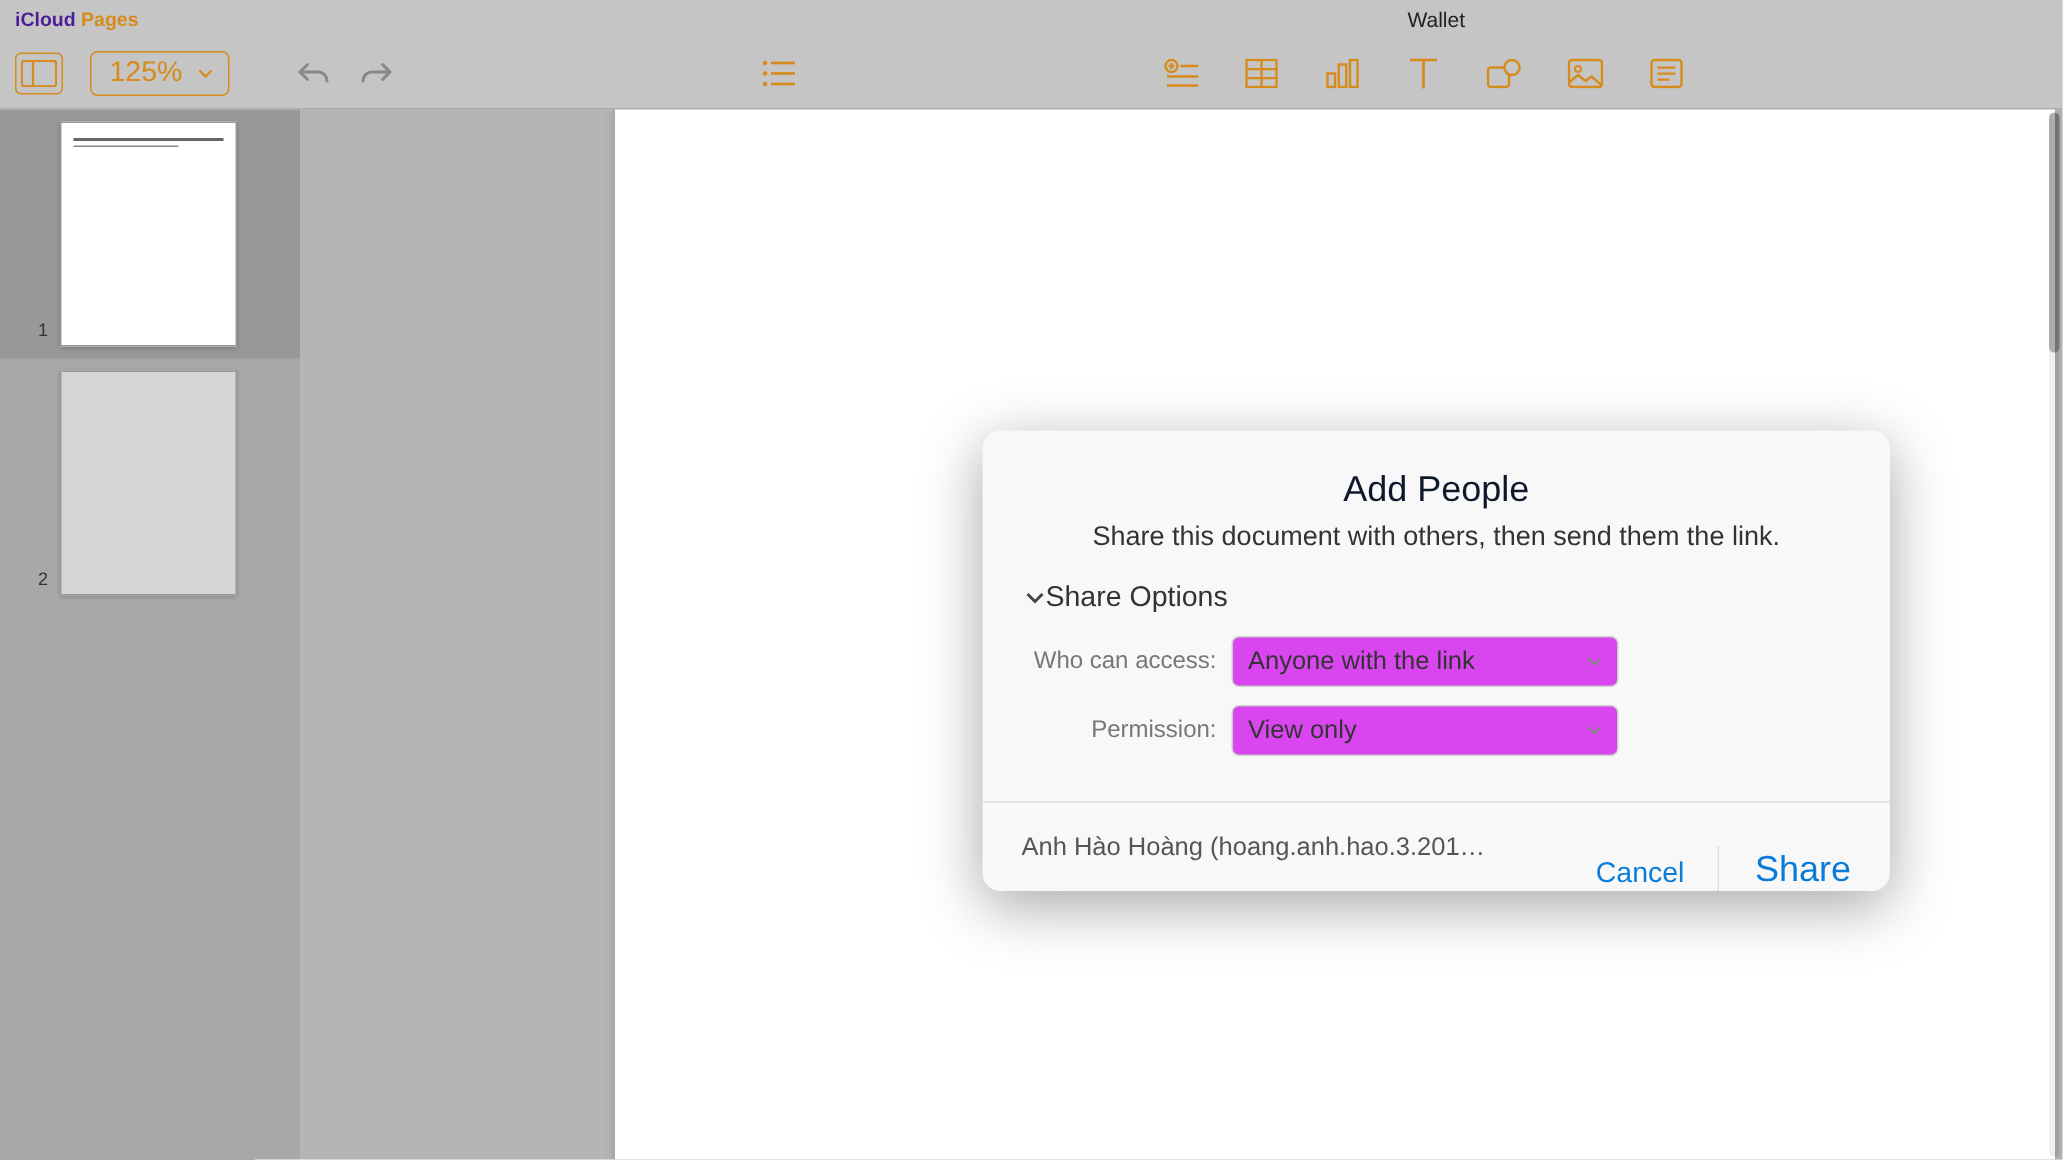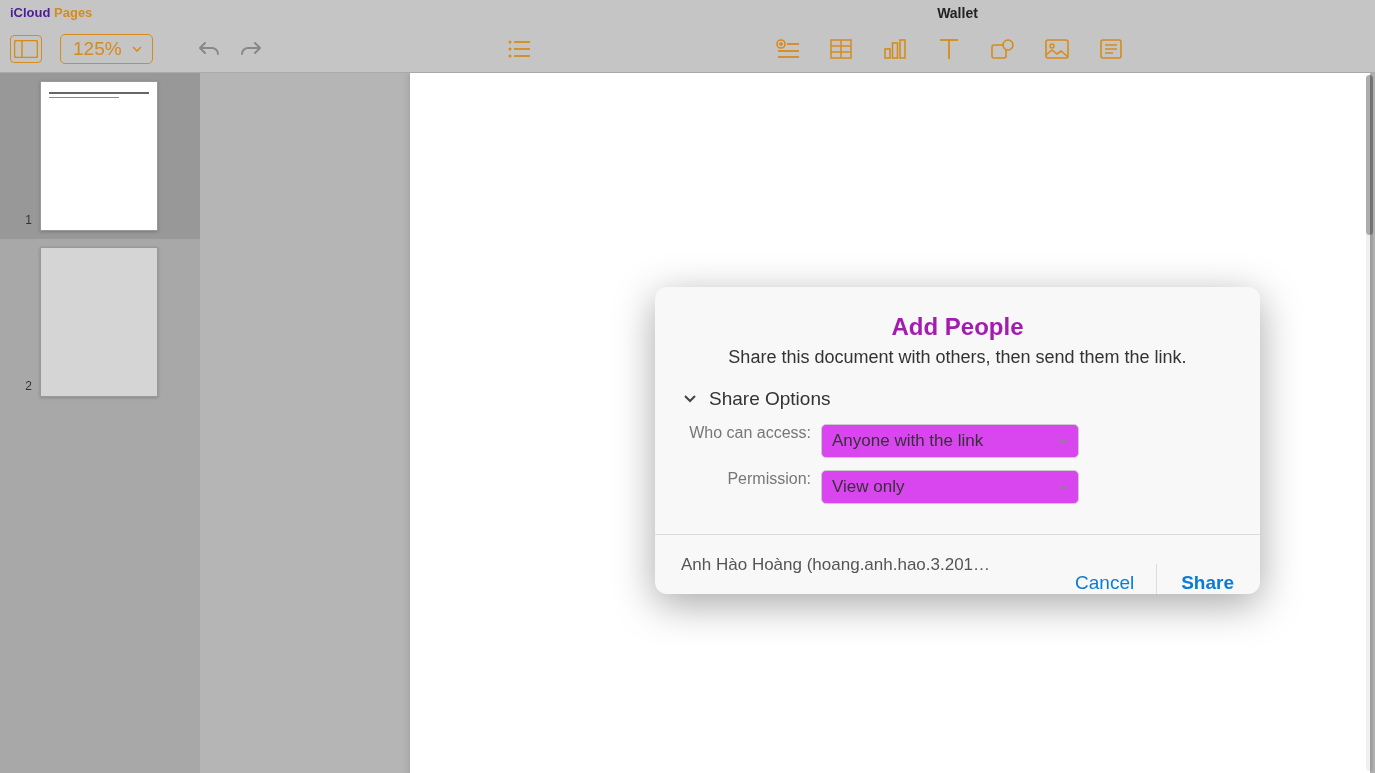--- a/index.html
+++ b/index.html
@@ -1,21 +1,21 @@
 <!DOCTYPE html>
 <html><head>
 <meta charset="utf-8">
 <style>
 *{margin:0;padding:0;box-sizing:border-box;font-family:-apple-system,BlinkMacSystemFont,"Segoe UI",Helvetica,Arial,sans-serif}
 body{width:1375px;height:773px;overflow:hidden;background:#c5c5c5;position:relative}
 .header{height:25px;background:#c5c5c5;display:flex;align-items:center;padding:0 10px;position:relative}
 .logo{font-size:13px;font-weight:600}
 .logo-icloud{color:#4c1d95}
 .logo-pages{color:#d68b1a}
-.doc-title{position:absolute;left:50%;transform:translateX(-50%);margin-left:270px;font-size:14px;font-weight:700;color:#222}
+.doc-title{position:absolute;left:50%;transform:translateX(-50%);margin-left:270px;font-size:14px;font-weight:400;color:#222}
 .toolbar{height:48px;background:#c5c5c5;border-bottom:1px solid #aaa;display:flex;align-items:center;padding:0 10px;position:relative}
 .tb-left{display:flex;align-items:center;gap:18px}
 .tb-center{position:absolute;left:505px;display:flex;align-items:center}
 .tb-right{position:absolute;right:250px;display:flex;align-items:center;gap:26px}
 .sidebar-btn{width:32px;height:28px;display:flex;align-items:center;justify-content:center;border:1px solid #d68b1a;border-radius:4px;cursor:pointer}
 .zoom-select{height:30px;padding:0 30px 0 12px;border:1px solid #d68b1a;border-radius:5px;background:transparent;color:#d68b1a;font-size:19px;font-weight:500;display:flex;align-items:center;cursor:pointer;position:relative}
 .zoom-caret{position:absolute;right:10px;top:50%;transform:translateY(-50%)}
 .undo-btn,.redo-btn{width:26px;height:26px;display:flex;align-items:center;justify-content:center;cursor:pointer}
 .redo-btn{margin-left:14px}
 .icon-btn{width:28px;height:28px;display:flex;align-items:center;justify-content:center;cursor:pointer}
@@ -27,35 +27,35 @@
 .thumb-page{width:118px;height:150px;background:#fff;border:1px solid #999;box-shadow:0 1px 3px rgba(0,0,0,.2);position:relative}
 .thumb-page.blank{background:#d5d5d5}
 .thumb-text{position:absolute;top:10px;left:8px;right:8px;height:2px;background:#666}
 .thumb-text2{position:absolute;top:15px;left:8px;width:70px;height:1px;background:#888}
 .canvas{flex:1;background:#b5b5b5;position:relative;overflow:hidden}
 .canvas::before{content:"";position:absolute;left:210px;top:-5px;width:960px;height:1250px;background:#fff;box-shadow:0 2px 8px rgba(0,0,0,.15)}
 .scrollbar{position:absolute;right:2px;top:2px;bottom:2px;width:7px;background:rgba(0,0,0,.06);border-radius:4px}
 .scrollthumb{position:absolute;right:0;top:0;width:7px;height:160px;background:rgba(0,0,0,.28);border-radius:4px}
 .modal{position:absolute;left:655px;top:287px;width:605px;background:#f8f8f8;border-radius:12px;box-shadow:0 10px 40px rgba(0,0,0,.35)}
 .modal-header{text-align:center;padding:26px 28px 20px}
-.modal-title{font-size:24px;font-weight:700;color:#a21caf;margin-bottom:6px}
+.modal-title{font-size:24px;font-weight:400;color:#0f172a;margin-bottom:6px}
 .modal-sub{font-size:18px;color:#333}
 .share-opts{padding:0 28px 18px}
-.opts-head{display:flex;align-items:center;gap:12px;font-size:19px;color:#333;margin-bottom:14px;cursor:pointer}
-.opt-row{display:flex;align-items:flex-start;margin-bottom:12px}
+.opts-head{display:flex;align-items:center;gap:0;font-size:19px;color:#333;margin-bottom:14px;cursor:pointer}
+.opt-row{display:flex;align-items:center;margin-bottom:12px}
 .opt-label{width:138px;text-align:right;font-size:16px;color:#777;padding-right:10px}
 .opt-select{flex:0 0 258px;height:34px;border:1px solid #ccc;border-radius:5px;background:#d946ef;display:flex;align-items:center;justify-content:space-between;padding:0 10px;font-size:17px;color:#333;cursor:pointer}
 .add-pw{text-align:center;padding-top:8px}
 .add-pw-link{color:#0a7cd8;font-size:19px;cursor:pointer}
 .modal-footer{border-top:1px solid #ddd;height:60px;display:flex;align-items:center;padding:0 26px}
 .user-info{flex:1;font-size:17px;color:#555;white-space:nowrap;overflow:hidden;text-overflow:ellipsis;padding-right:12px}
 .footer-btns{display:flex;align-items:flex-end;height:100%}
 .btn-cancel{color:#0a7cd8;font-size:19px;padding:0 22px;cursor:pointer}
 .divider{width:1px;height:30px;background:#ddd}
-.btn-share{color:#0a7cd8;font-size:19px;font-weight:700;padding:0 0 0 24px;cursor:pointer}
+.btn-share{color:#0a7cd8;font-size:24px;font-weight:400;padding:0 0 0 24px;cursor:pointer}
 svg{display:block}
 </style>
 </head>
 <body>
 
 <div class="header">
   <div class="logo">
     <span class="logo-icloud">iCloud</span><span class="logo-pages"> Pages</span>
   </div>
   <div class="doc-title">Wallet</div>

